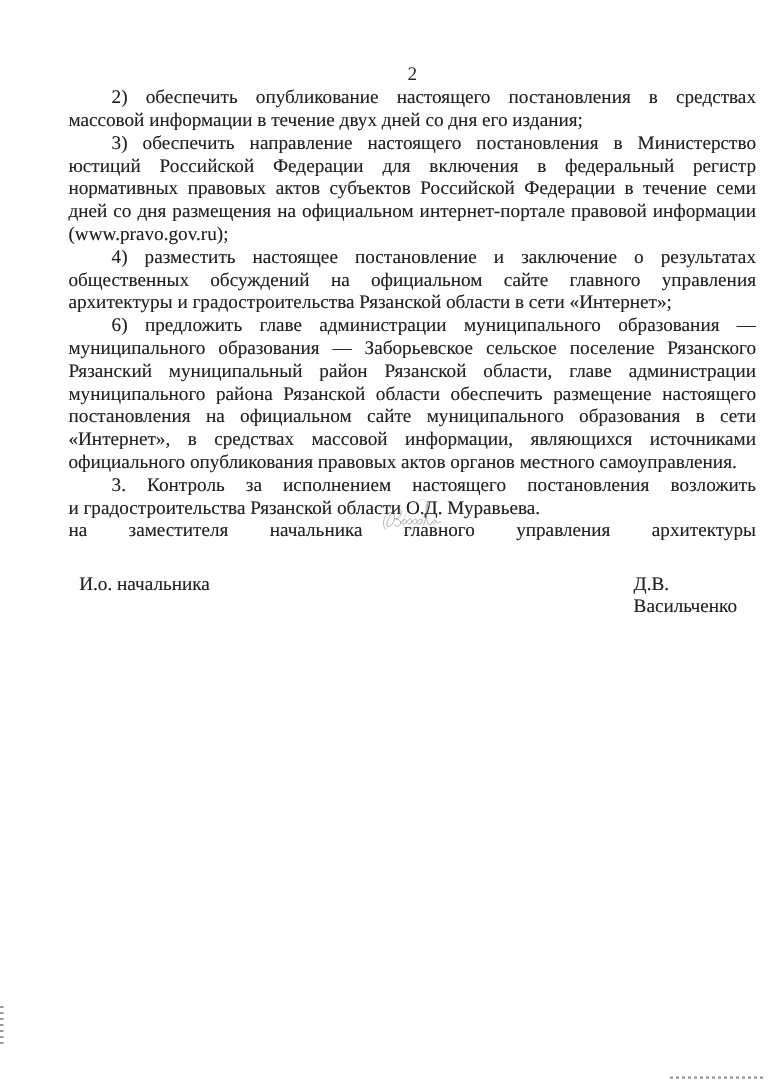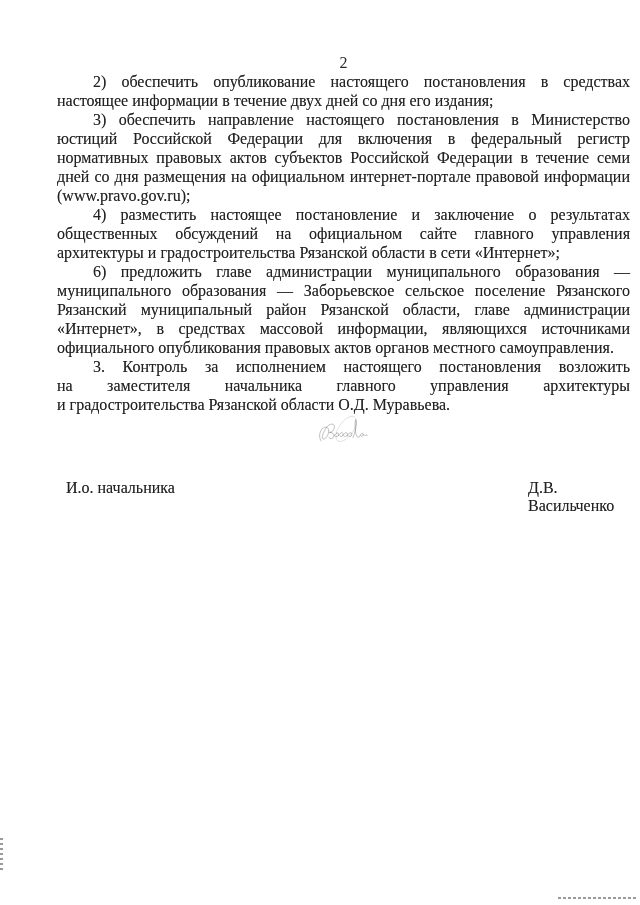--- a/index.html
+++ b/index.html
@@ -88,45 +88,47 @@
 </head>
 <body>
 
 <div class="scan-page">
 
   <div class="page-number">2</div>
 
   <div class="doc-body">
     <div>
       <div class="line indent">2) обеспечить опубликование настоящего постановления в средствах</div>
-      <div class="line end">настоящее информации в течение двух дней со дня его издания;</div>
+      <div class="line end">массовой информации в течение двух дней со дня его издания;</div>
     </div>
     <div>
       <div class="line indent">3) обеспечить направление настоящего постановления в Министерство</div>
       <div class="line">юстиций Российской Федерации для включения в федеральный регистр</div>
       <div class="line">нормативных правовых актов субъектов Российской Федерации в течение семи</div>
       <div class="line">дней со дня размещения на официальном интернет-портале правовой информации</div>
       <div class="line end">(www.pravo.gov.ru);</div>
     </div>
     <div>
       <div class="line indent">4) разместить настоящее постановление и заключение о результатах</div>
       <div class="line">общественных обсуждений на официальном сайте главного управления</div>
       <div class="line end">архитектуры и градостроительства Рязанской области в сети «Интернет»;</div>
     </div>
     <div>
       <div class="line indent">6) предложить главе администрации муниципального образования —</div>
       <div class="line">муниципального образования — Заборьевское сельское поселение Рязанского</div>
       <div class="line">Рязанский муниципальный район Рязанской области, главе администрации</div>
+      <div class="line">муниципального района Рязанской области обеспечить размещение настоящего</div>
+      <div class="line">постановления на официальном сайте муниципального образования в сети</div>
       <div class="line">«Интернет», в средствах массовой информации, являющихся источниками</div>
       <div class="line end">официального опубликования правовых актов органов местного самоуправления.</div>
     </div>
     <div>
       <div class="line indent">3. Контроль за исполнением настоящего постановления возложить</div>
+      <div class="line end">и градостроительства Рязанской области О.Д. Муравьева.</div>
       <div class="line">на заместителя начальника главного управления архитектуры</div>
-      <div class="line end">и градостроительства Рязанской области О.Д. Муравьева.</div>
     </div>
   </div>
 
   <div class="sig-row-left">И.о. начальника</div>
   <div class="sig-row-right">Д.В. Васильченко</div>
 
   <div class="signature-wrap">
     <svg width="214" height="134" viewBox="268 413 482 547" style="width:214px;height:134px;" xmlns="http://www.w3.org/2000/svg">
       <g fill="none" stroke-linecap="round" stroke-linejoin="round">
 

